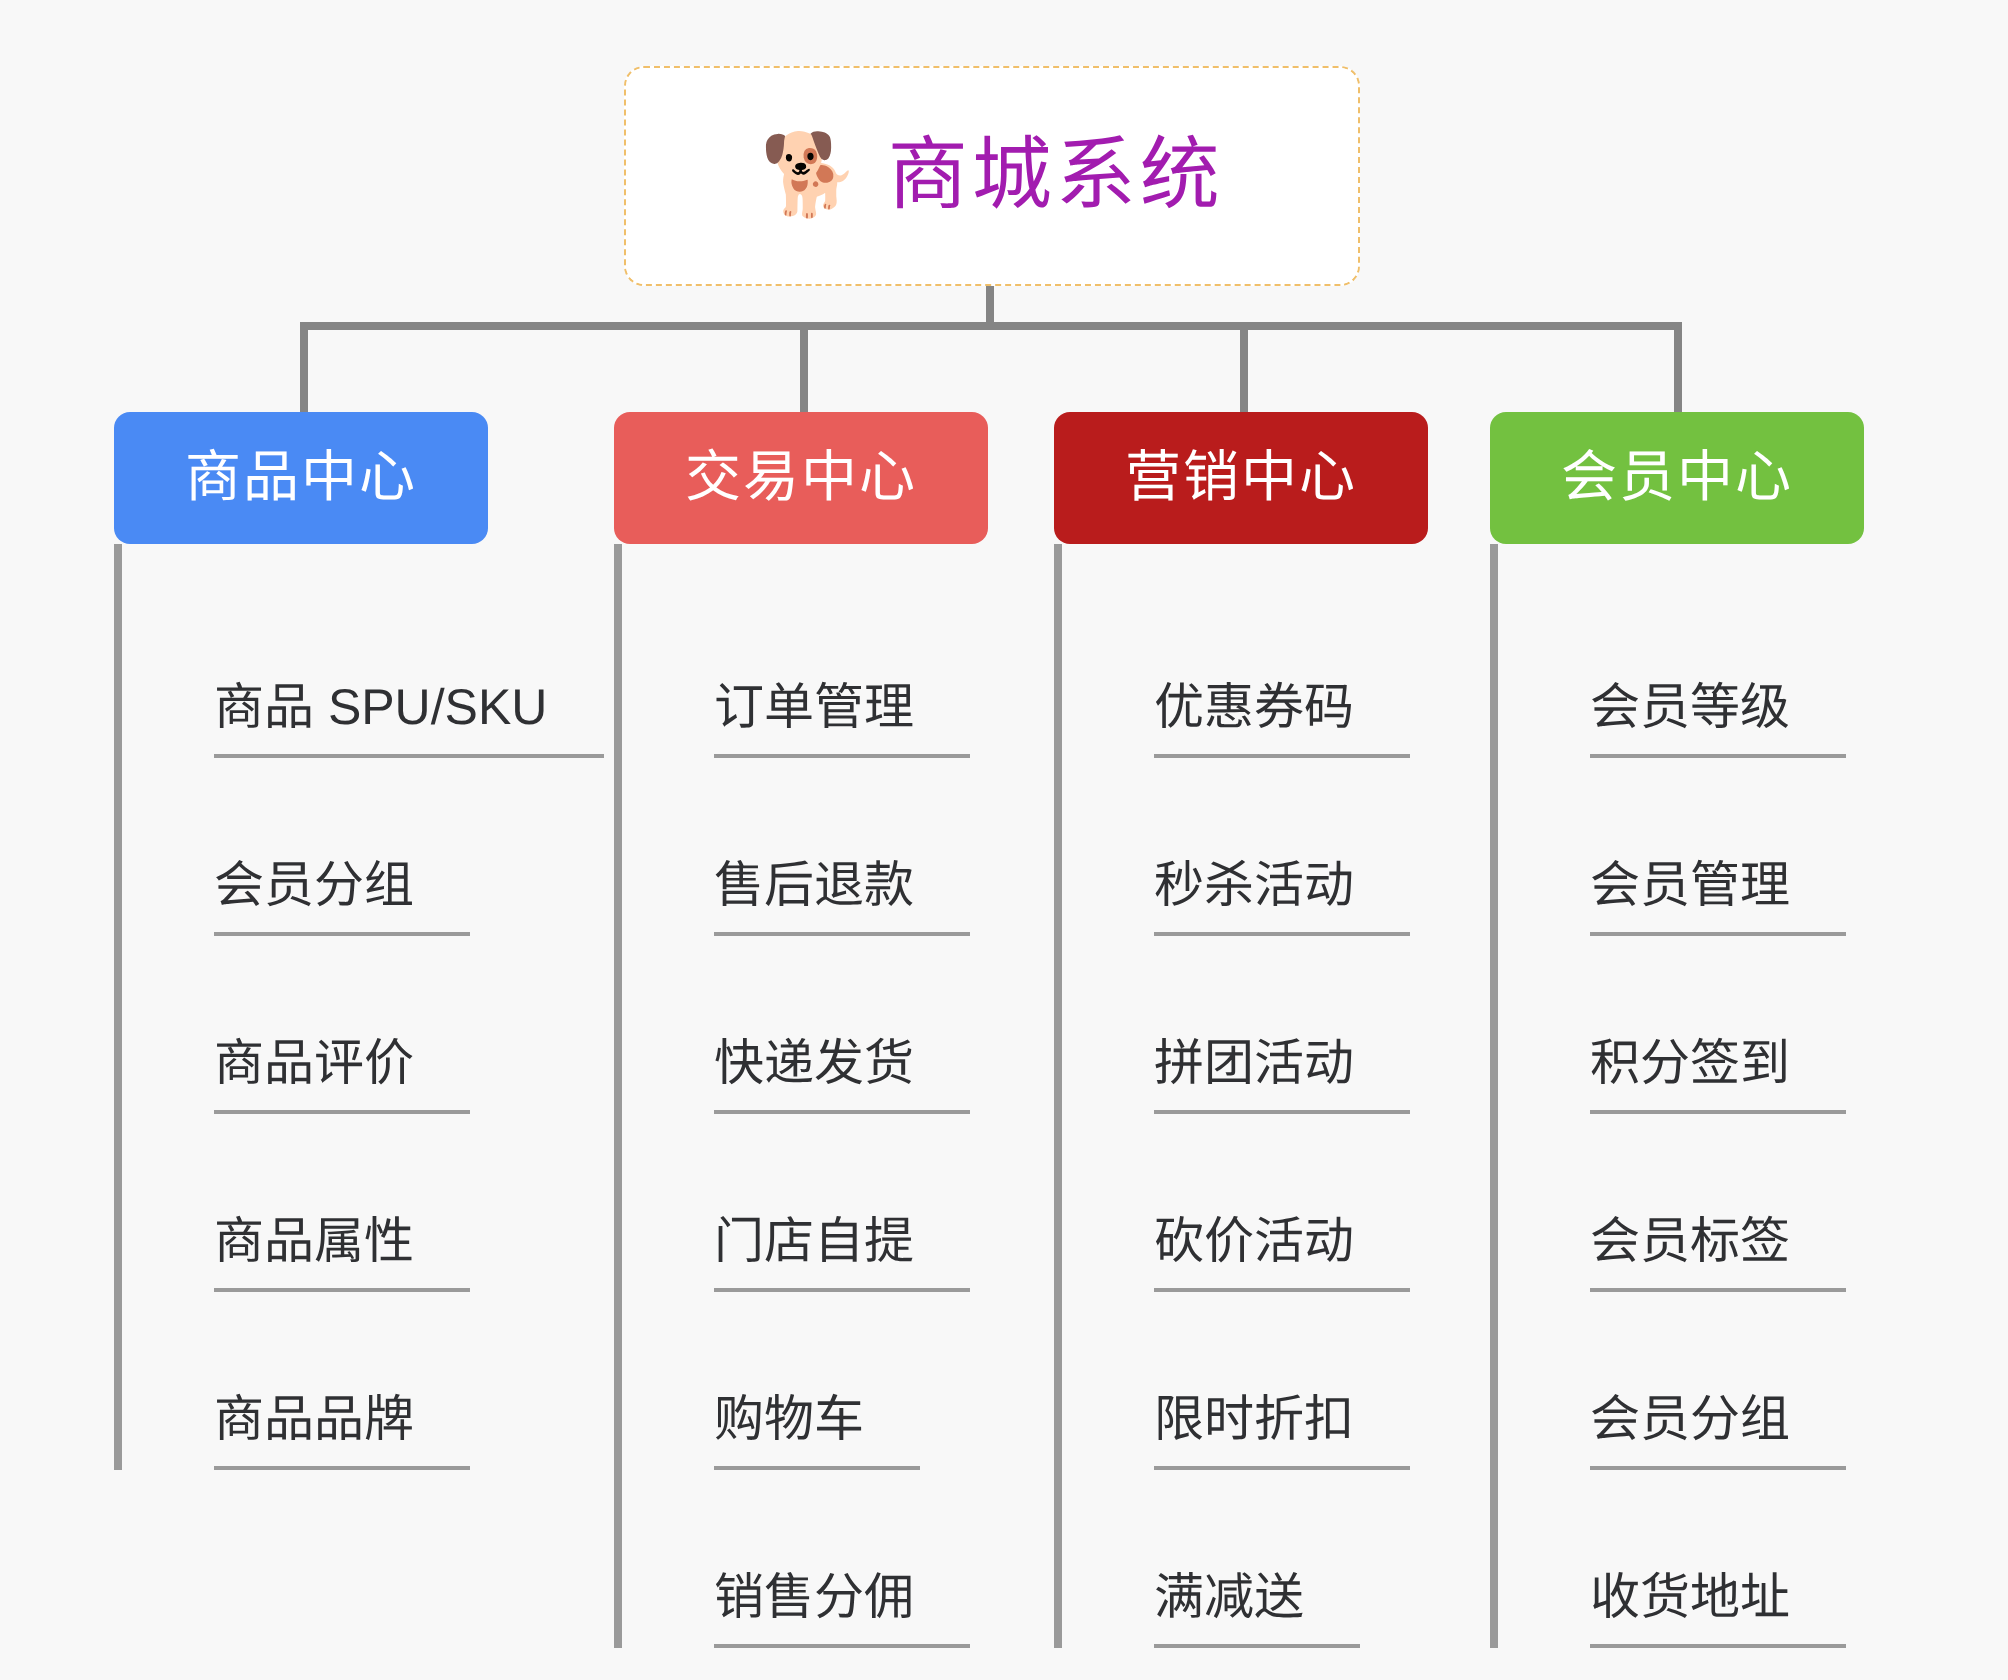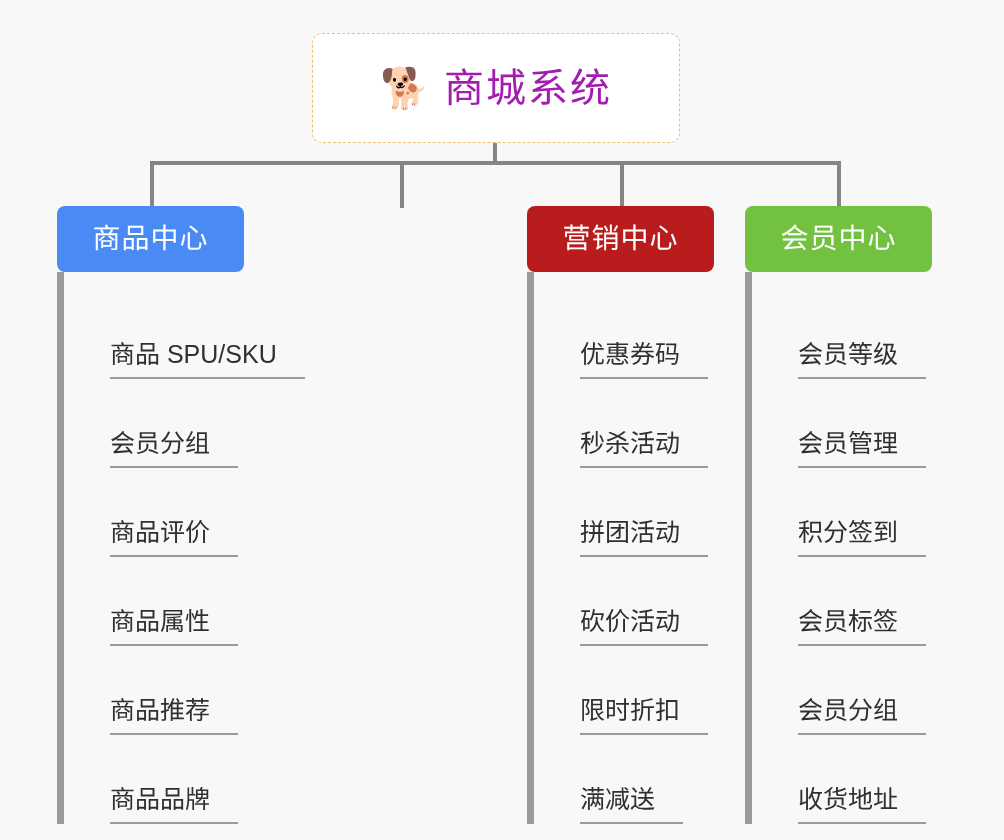--- a/index.html
+++ b/index.html
@@ -106,21 +106,21 @@
     white-space: nowrap;
     display: block;
   }
 
   
   .leaf-list {
     position: relative;
     margin-top: 0;
     padding-top: 18px;
     padding-left: 16px;
-    border-left: 7px solid #84cc16;
+    border-left: 4px solid #84cc16;
     width: 240px;
     box-sizing: border-box;
   }
   .leaf-item {
     height: 89px;
     box-sizing: border-box;
     display: flex;
     align-items: flex-end;
     padding-left: 30px;
   }
@@ -163,28 +163,50 @@
       <div class="leaf-item">
           <span class="leaf-label" style="border-bottom-color: rgb(154, 154, 154);">会员分组</span>
         </div>
       <div class="leaf-item">
           <span class="leaf-label" style="border-bottom-color: rgb(154, 154, 154);">商品评价</span>
         </div>
       <div class="leaf-item">
           <span class="leaf-label" style="border-bottom-color: rgb(154, 154, 154);">商品属性</span>
         </div>
       <div class="leaf-item">
-          <span class="leaf-label" style="border-bottom-color: rgb(154, 154, 154);">商品推荐</span>
-        </div>
-      <div class="leaf-item">
           <span class="leaf-label" style="border-bottom-color: rgb(154, 154, 154);">商品品牌</span>
         </div>
     </div>
   </div>
 
+  <div class="column c2">
+    <div class="cat-box" style="background: rgb(232, 93, 90);">
+      <span class="cat-label">交易中心</span>
+    </div>
+    <div class="leaf-list" style="border-left-color: rgb(154, 154, 154);">
+      <div class="leaf-item">
+          <span class="leaf-label" style="border-bottom-color: rgb(154, 154, 154);">订单管理</span>
+        </div>
+      <div class="leaf-item">
+          <span class="leaf-label" style="border-bottom-color: rgb(154, 154, 154);">售后退款</span>
+        </div>
+      <div class="leaf-item">
+          <span class="leaf-label" style="border-bottom-color: rgb(154, 154, 154);">快递发货</span>
+        </div>
+      <div class="leaf-item">
+          <span class="leaf-label" style="border-bottom-color: rgb(154, 154, 154);">门店自提</span>
+        </div>
+      <div class="leaf-item">
+          <span class="leaf-label" style="border-bottom-color: rgb(154, 154, 154);">购物车</span>
+        </div>
+      <div class="leaf-item">
+          <span class="leaf-label" style="border-bottom-color: rgb(154, 154, 154);">销售分佣</span>
+        </div>
+    </div>
+  </div>
 
   <div class="column c3">
     <div class="cat-box" style="background: #b91c1c;">
       <span class="cat-label">营销中心</span>
     </div>
     <div class="leaf-list" style="border-left-color: rgb(154, 154, 154);">
       <div class="leaf-item">
           <span class="leaf-label" style="border-bottom-color: rgb(154, 154, 154);">优惠券码</span>
         </div>
       <div class="leaf-item">

